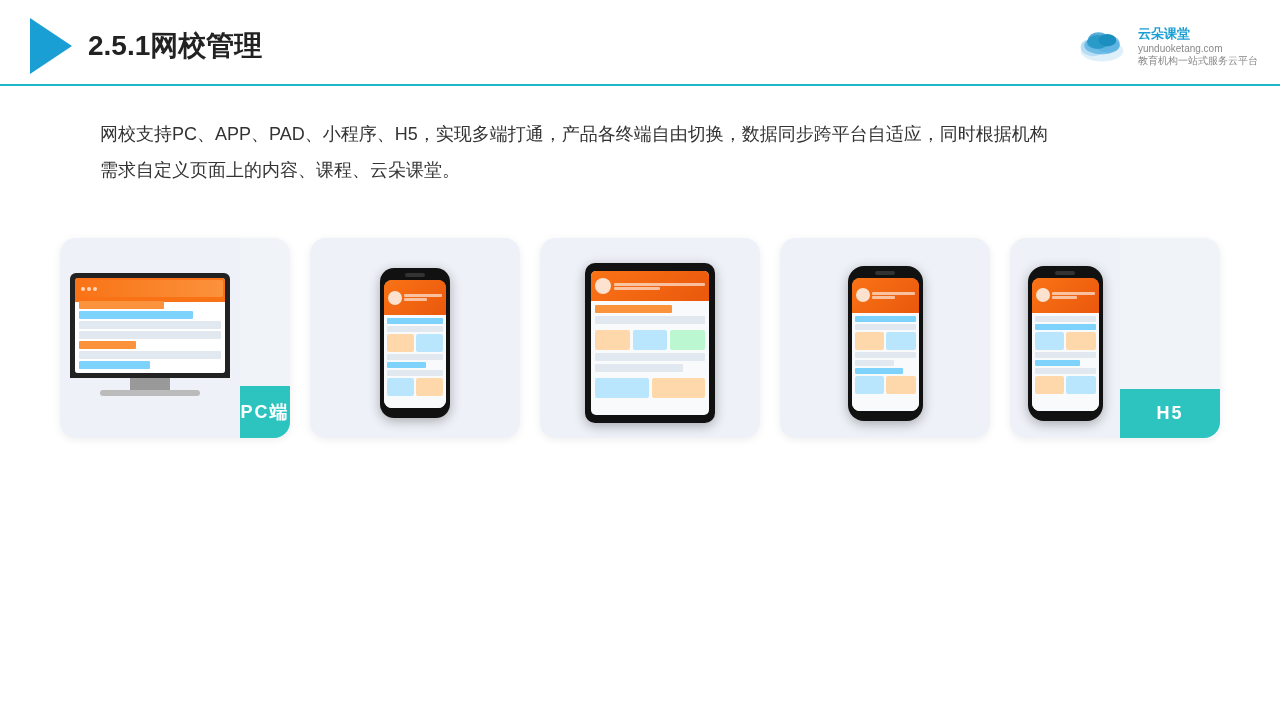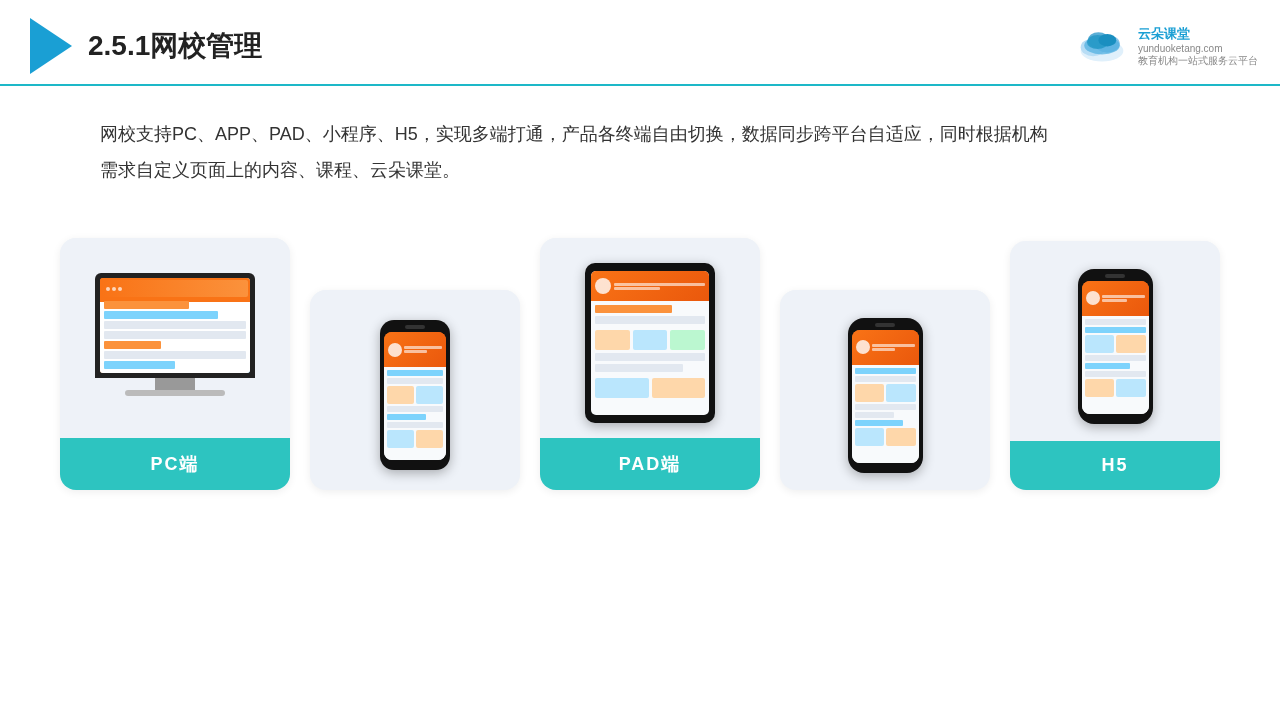--- a/index.html
+++ b/index.html
@@ -76,21 +76,21 @@
       gap: 20px;
       padding: 30px 60px 40px 60px;
       margin-top: 10px;
     }
 
     .card {
       background: #f0f4f8;
       border-radius: 16px;
       width: 210px;
       display: flex;
-      flex-direction: column;
+      flex-direction: row;
       align-items: flex-end;
       overflow: hidden;
       box-shadow: 0 2px 8px rgba(0,0,0,0.07);
     }
 
     .card-image-area {
       width: 100%;
       height: 200px;
       display: flex;
       align-items: center;
@@ -425,21 +425,20 @@
             <div class="tablet-row"></div>
             <div class="tablet-row" style="width:80%"></div>
             <div class="tablet-grid">
               <div class="tablet-cell b"></div>
               <div class="tablet-cell o"></div>
             </div>
           </div>
         </div>
       </div>
     </div>
-    <div class="card-label">PAD端</div>
   </div>
 
   <div class="card">
     <div class="card-image-area">
       <div class="phone-mockup" style="width:75px; height:155px; border-radius:16px;">
         <div class="phone-notch"></div>
         <div class="phone-screen">
           <div class="phone-top-bar">
             <div class="phone-avatar"></div>
             <div class="phone-text-lines">

